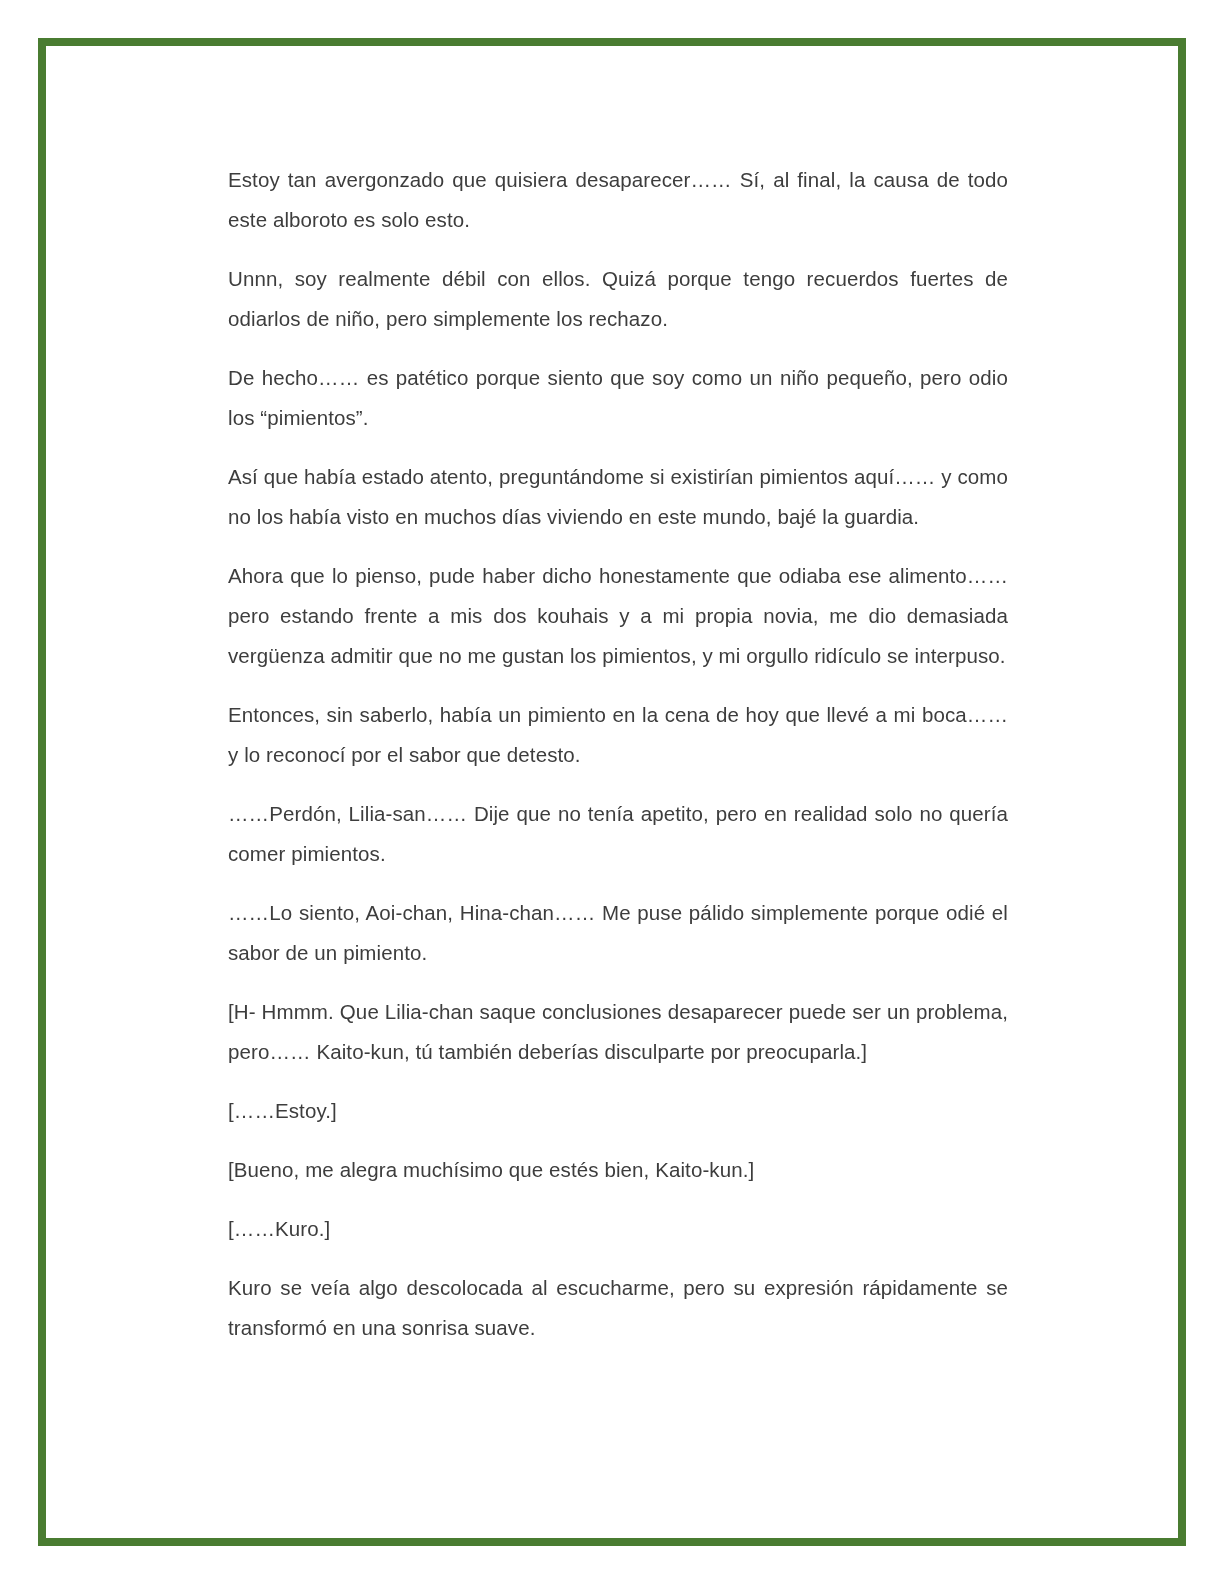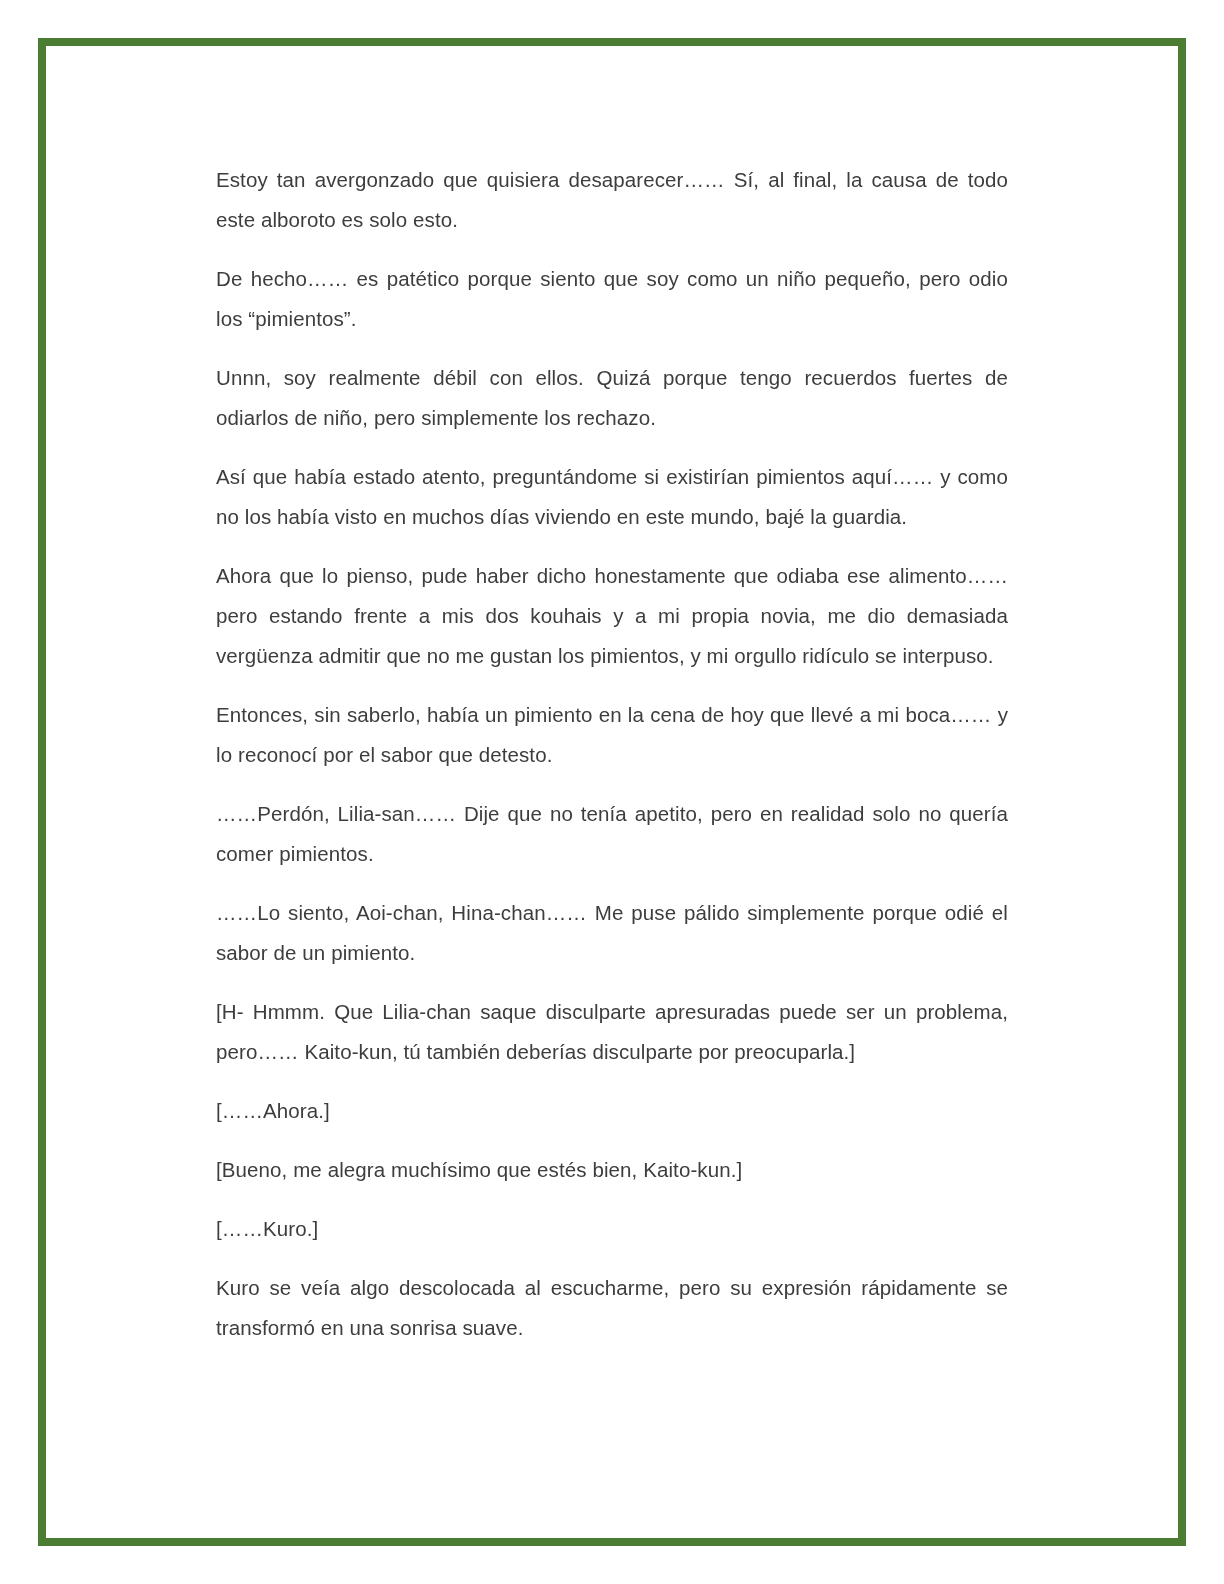--- a/index.html
+++ b/index.html
@@ -33,38 +33,38 @@
     bottom: 46px;
     padding: 68px 124px 40px 124px;
     box-sizing: border-box;
     overflow: hidden;
   }
   .para {
     font-size: 20.5px;
     line-height: 40px;
     color: #3d3d3d;
     text-align: justify;
-    margin: 0 0 19px 0;
+    margin: 0 0 19px 12px;
     letter-spacing: 0.1px;
   }
 </style>
 </head>
 <body>
 
 <div class="page">
   <div class="frame">
     <div class="content">
       <p class="para">Estoy tan avergonzado que quisiera desaparecer…… Sí, al final, la causa de todo este alboroto es solo esto.</p>
+      <p class="para">Unnn, soy realmente débil con ellos. Quizá porque tengo recuerdos fuertes de odiarlos de niño, pero simplemente los rechazo.</p>
       <p class="para">De hecho…… es patético porque siento que soy como un niño pequeño, pero odio los “pimientos”.</p>
-      <p class="para">Unnn, soy realmente débil con ellos. Quizá porque tengo recuerdos fuertes de odiarlos de niño, pero simplemente los rechazo.</p>
       <p class="para">Así que había estado atento, preguntándome si existirían pimientos aquí…… y como no los había visto en muchos días viviendo en este mundo, bajé la guardia.</p>
       <p class="para">Ahora que lo pienso, pude haber dicho honestamente que odiaba ese alimento…… pero estando frente a mis dos kouhais y a mi propia novia, me dio demasiada vergüenza admitir que no me gustan los pimientos, y mi orgullo ridículo se interpuso.</p>
       <p class="para">Entonces, sin saberlo, había un pimiento en la cena de hoy que llevé a mi boca…… y lo reconocí por el sabor que detesto.</p>
       <p class="para">……Perdón, Lilia-san…… Dije que no tenía apetito, pero en realidad solo no quería comer pimientos.</p>
       <p class="para">……Lo siento, Aoi-chan, Hina-chan…… Me puse pálido simplemente porque odié el sabor de un pimiento.</p>
-      <p class="para">[H- Hmmm. Que Lilia-chan saque disculparte apresuradas puede ser un problema, pero…… Kaito-kun, tú también deberías disculparte por preocuparla.]</p>
-      <p class="para">[……Ahora.]</p>
+      <p class="para">[H- Hmmm. Que Lilia-chan saque conclusiones desaparecer puede ser un problema, pero…… Kaito-kun, tú también deberías disculparte por preocuparla.]</p>
+      <p class="para">[……Estoy.]</p>
       <p class="para">[Bueno, me alegra muchísimo que estés bien, Kaito-kun.]</p>
       <p class="para">[……Kuro.]</p>
       <p class="para">Kuro se veía algo descolocada al escucharme, pero su expresión rápidamente se transformó en una sonrisa suave.</p>
     </div>
   </div>
 </div>
 
 </body></html>

